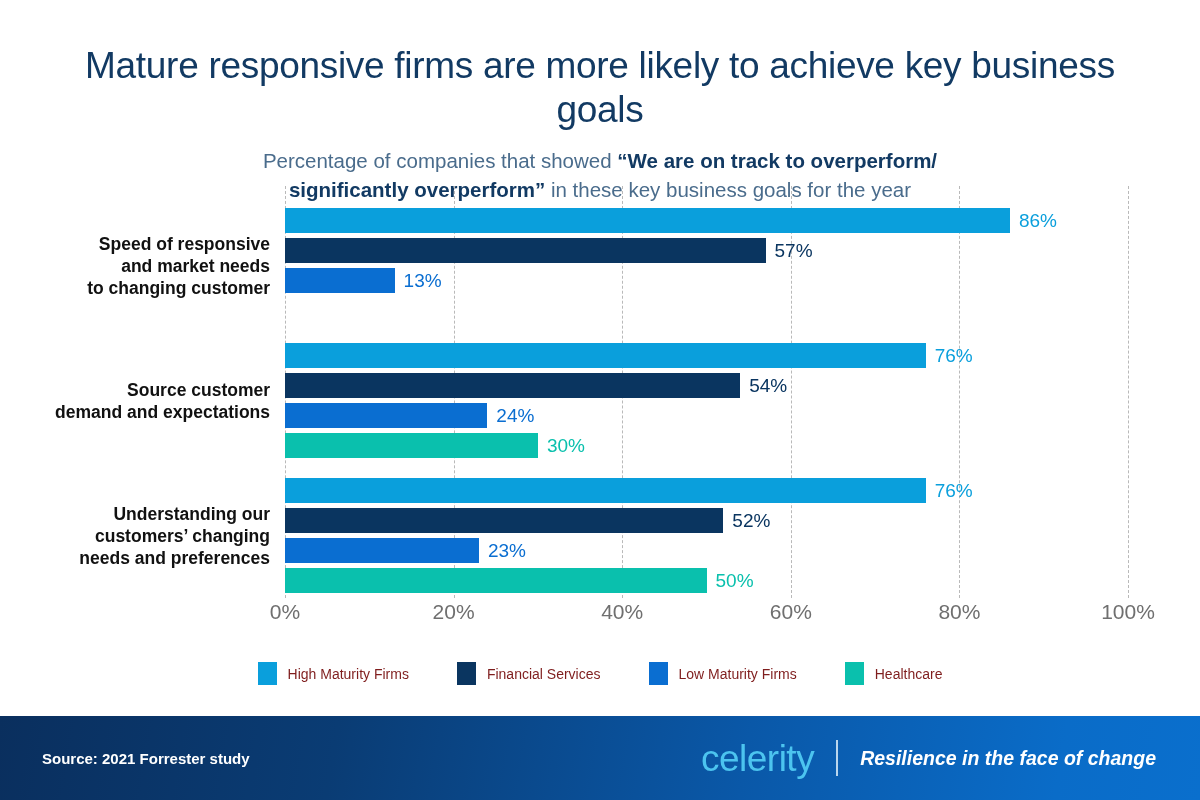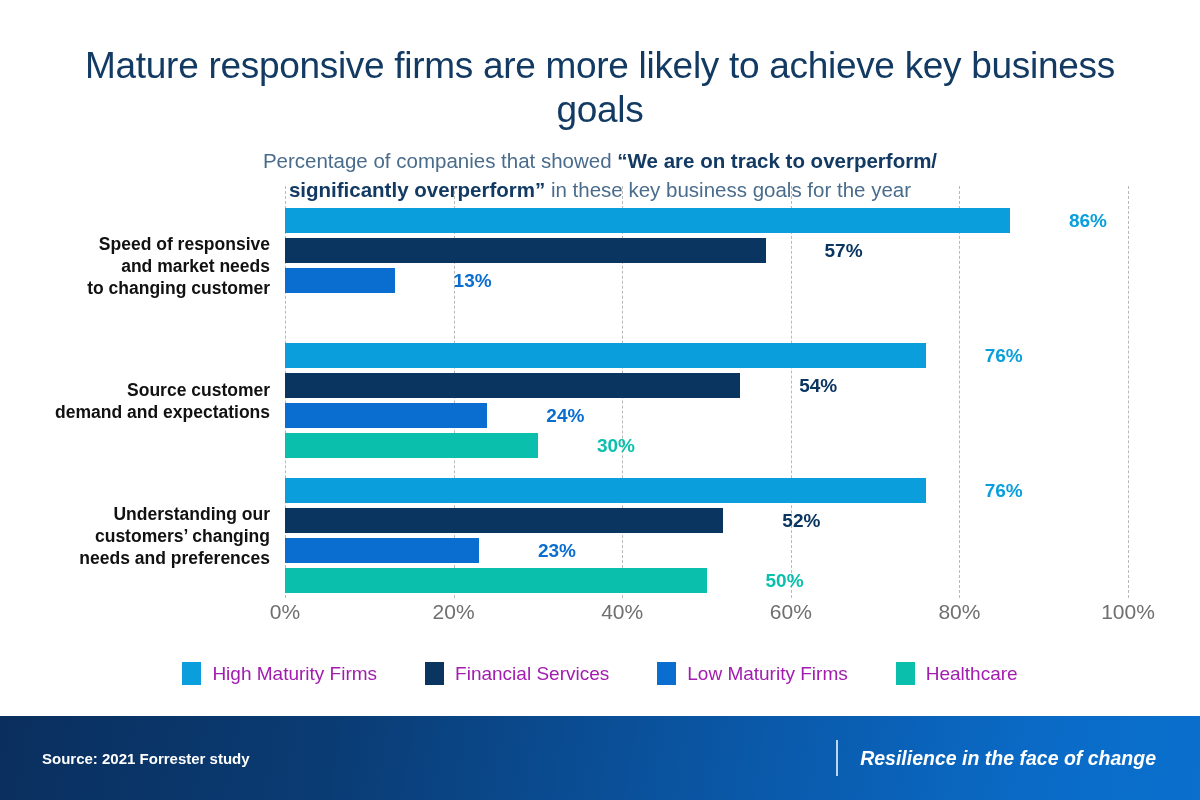--- a/index.html
+++ b/index.html
@@ -82,24 +82,23 @@
     left: 0;
     top: 0;
     height: 25px;
   }
   .bar-value {
     position: absolute;
     top: 0;
     height: 25px;
     line-height: 25px;
     font-size: 19px;
-    font-weight: bold;
+    font-weight: normal;
     white-space: nowrap;
-    padding-left: 24px;
-    margin-left: 35px;
+    padding-left: 9px;
   }
 
   
   .cat-label {
     position: absolute;
     right: 0;
     width: 250px;
     text-align: right;
     color: #111111;
     font-size: 17.5px;
@@ -148,22 +147,22 @@
     align-items: center;
     margin-right: 48px;
   }
   .legend-item:last-child { margin-right: 0; }
   .legend-swatch {
     width: 19px;
     height: 23px;
     margin-right: 11px;
   }
   .legend-label {
-    font-size: 19px;
-    color: #a21caf;
+    font-size: 14px;
+    color: #7f1d1d;
   }
 
   
   #footer {
     position: absolute;
     left: 0;
     top: 716px;
     width: 1200px;
     height: 84px;
     background: linear-gradient(100deg, #0a2f5e 0%, #0a3c74 28%, #0a58a8 62%, #0a6cc8 88%, #0a6fcd 100%);
@@ -319,16 +318,17 @@
     </div>
     <div class="legend-item">
       <span class="legend-swatch" style="background: rgb(10, 192, 173);"></span>
       <span class="legend-label">Healthcare</span>
     </div>
   </div>
 
 <div id="footer">
   <div id="footer-source">Source: 2021 Forrester study</div>
   <div id="footer-brand">
+    <div id="brand-logo">celerity</div>
     <div id="brand-divider"></div>
     <div id="brand-tagline">Resilience in the face of change</div>
   </div>
 </div>
 
 </body></html>

